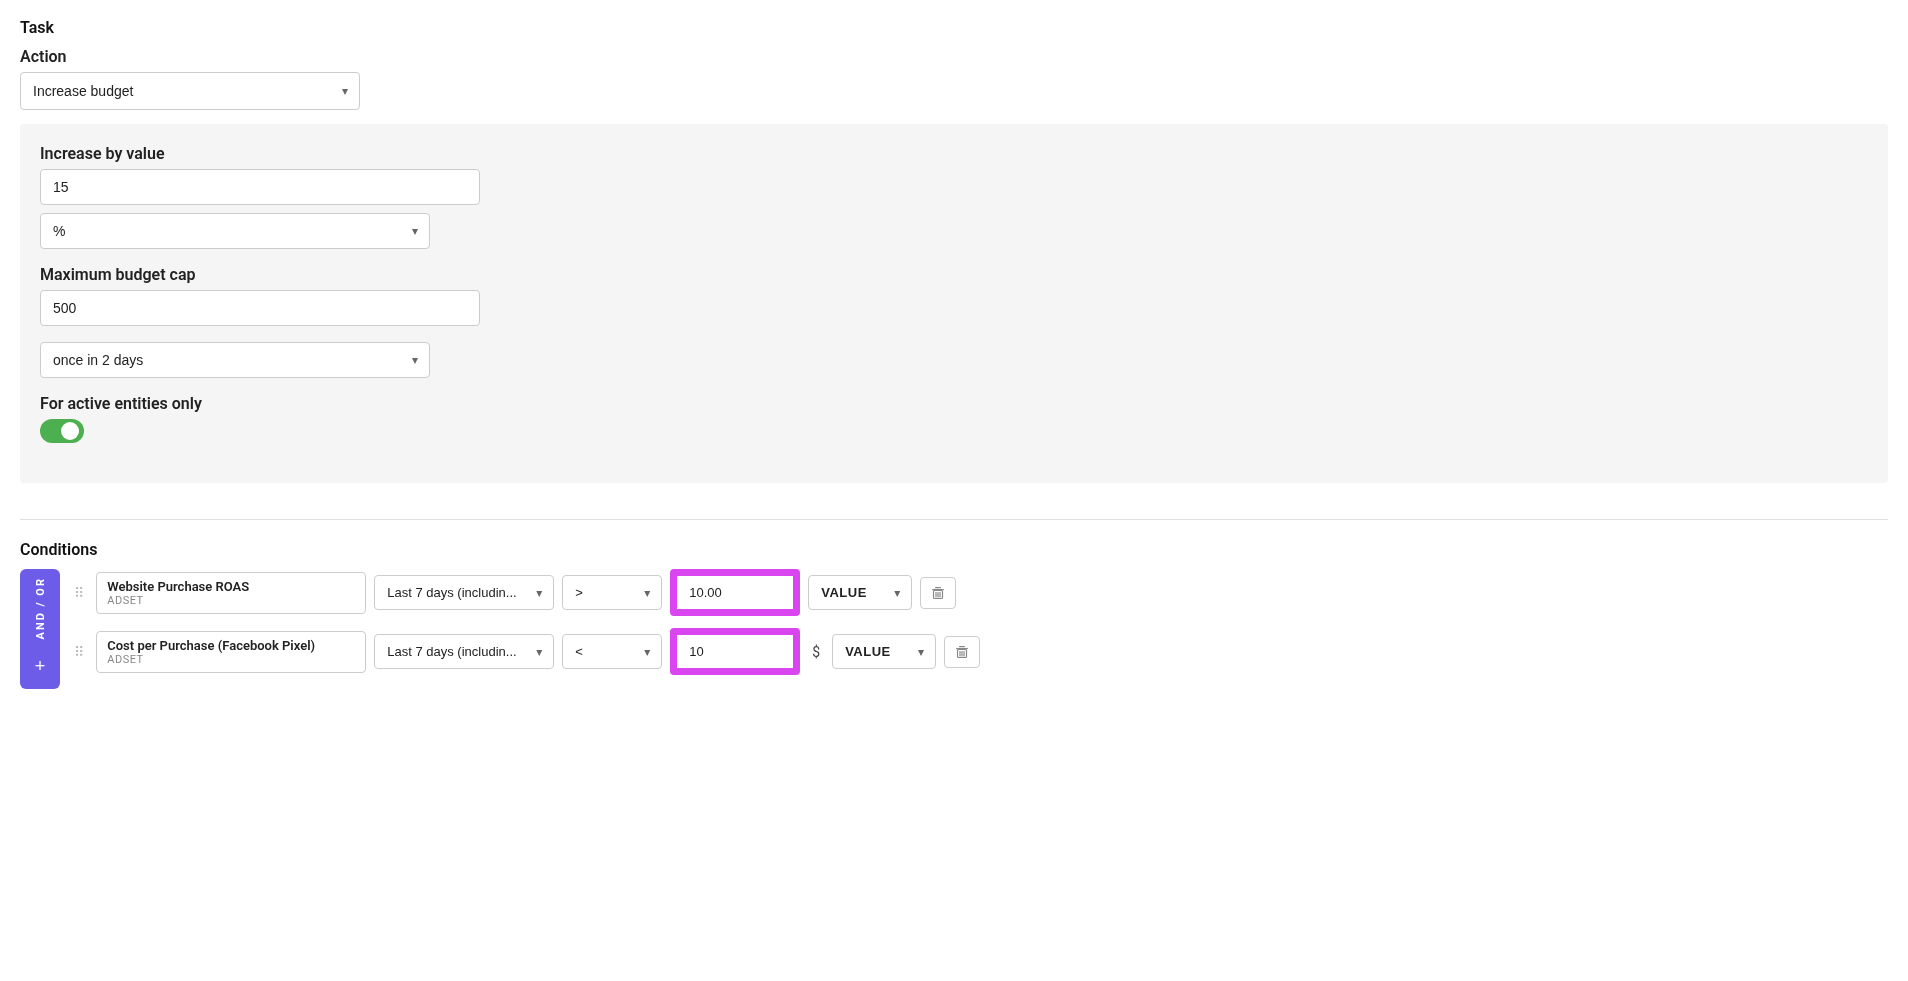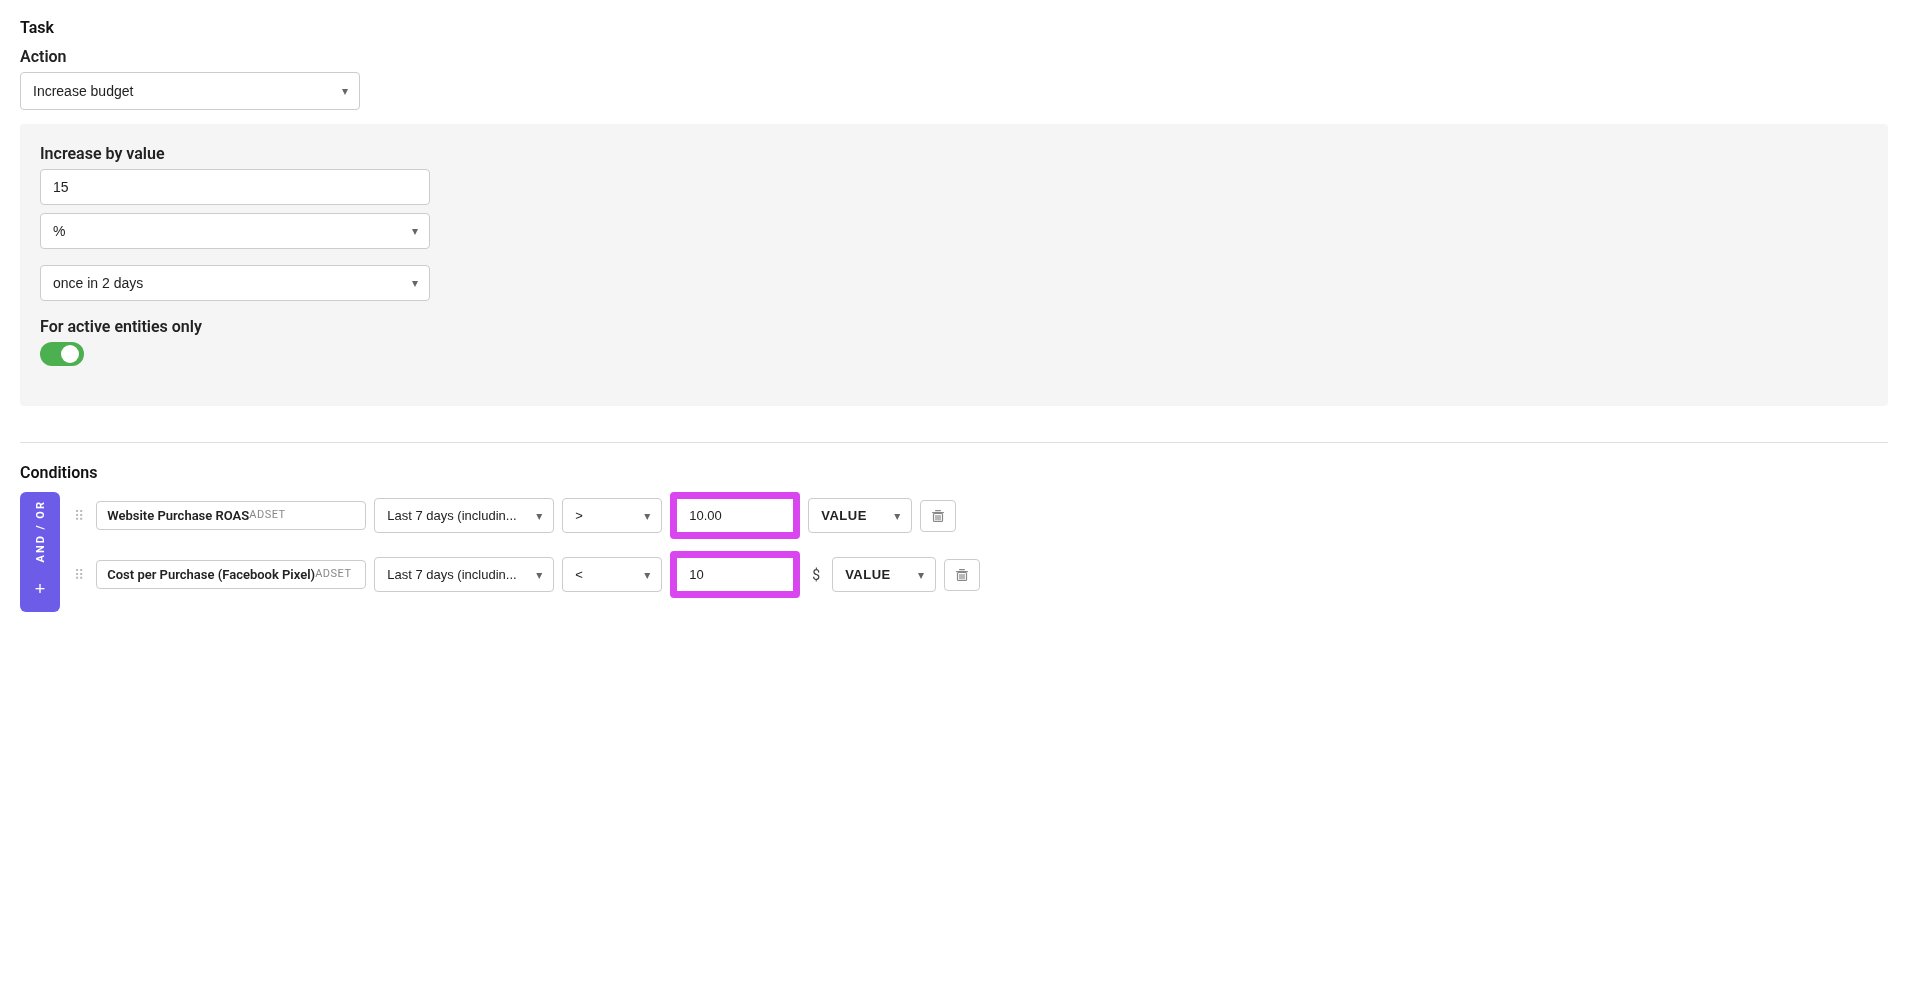--- a/index.html
+++ b/index.html
@@ -57,21 +57,21 @@
       background: #f5f5f5;
       border-radius: 4px;
       padding: 20px 20px 24px 20px;
       margin-top: 14px;
       width: 100%;
     }
     .field-group {
       margin-bottom: 16px;
     }
     .text-input {
-      width: 390px;
+      width: 440px;
       padding: 9px 12px;
       border: 1px solid #ccc;
       border-radius: 4px;
       font-size: 14px;
       background: #fff;
       color: #222;
     }
     .select-wrapper {
       position: relative;
       width: 390px;
@@ -175,20 +175,21 @@
       margin: 4px auto 2px;
     }
     .drag-handle {
       color: #bbb;
       font-size: 14px;
       cursor: grab;
       padding: 0 4px;
     }
     .condition-metric {
       display: flex;
+      flex-direction: column;
       border: 1px solid #ccc;
       border-radius: 4px;
       background: #fff;
       padding: 6px 10px;
       width: 270px;
       min-width: 270px;
     }
     .condition-metric-name {
       font-size: 13px;
       font-weight: 600;
@@ -297,20 +298,24 @@
         <input type="text" class="text-input" value="15" style="">
         <div class="select-wrapper">
           <select class="select-field">
             <option>%</option>
             <option>$</option>
           </select>
           <span class="select-chevron">▾</span>
         </div>
       </div>
 
+      <div class="field-group">
+        <div class="label">Maximum budget cap</div>
+        <input type="text" class="text-input" value="500" style="">
+      </div>
 
       <div class="field-group">
         <div class="select-wrapper">
           <select class="select-field">
             <option>once in 2 days</option>
             <option>once a day</option>
             <option>once in 3 days</option>
             <option>once a week</option>
           </select>
           <span class="select-chevron">▾</span>

